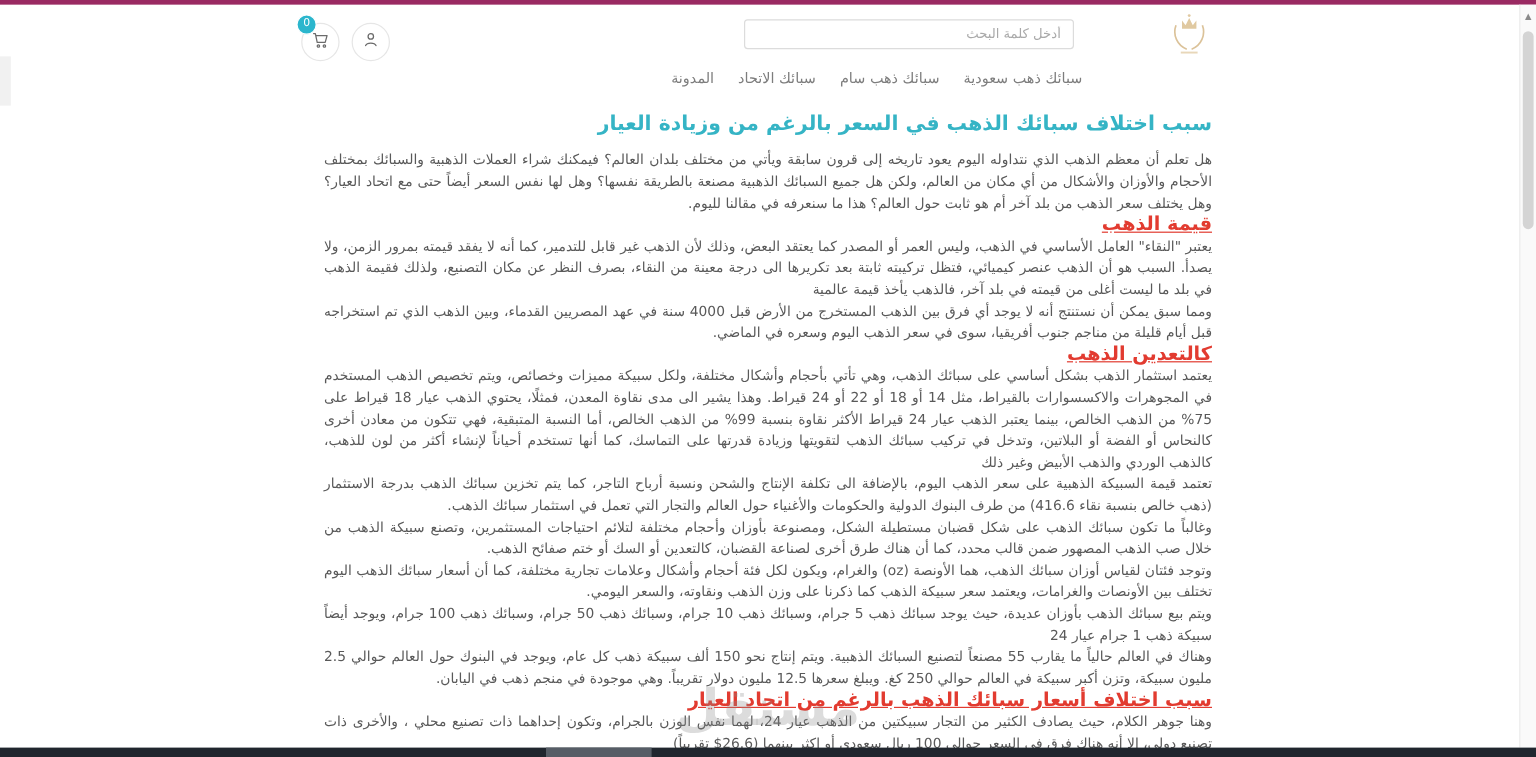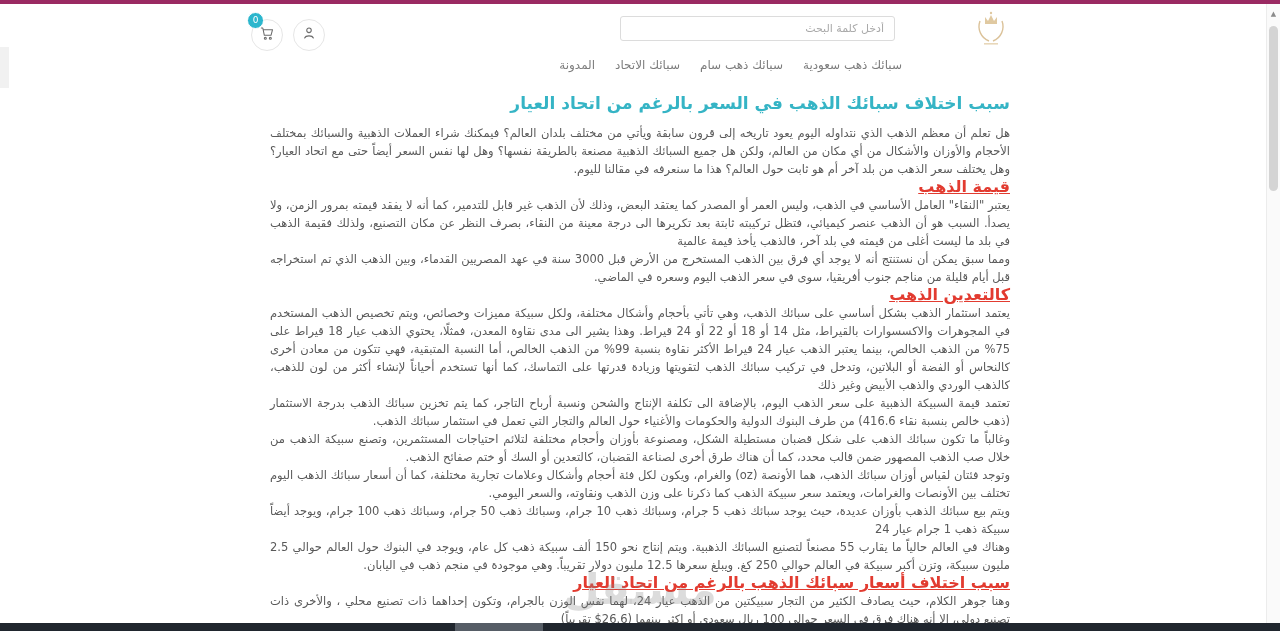--- a/index.html
+++ b/index.html
@@ -119,26 +119,26 @@
 <div class="edge-frag"></div>
 
 <nav class="nav">
   <span class="nav-item">سبائك ذهب سعودية</span>
   <span class="nav-item">سبائك ذهب سام</span>
   <span class="nav-item">سبائك الاتحاد</span>
   <span class="nav-item">المدونة</span>
 </nav>
 
 <article class="article" dir="rtl">
-  <h1 class="title">سبب اختلاف سبائك الذهب في السعر بالرغم من اتحاد العيار</h1>
+  <h1 class="title">سبب اختلاف سبائك الذهب في السعر بالرغم من وزيادة العيار</h1>
 
   <p class="p">هل تعلم أن معظم الذهب الذي نتداوله اليوم يعود تاريخه إلى قرون سابقة ويأتي من مختلف بلدان العالم؟ فيمكنك شراء العملات الذهبية والسبائك بمختلف الأحجام والأوزان والأشكال من أي مكان من العالم، ولكن هل جميع السبائك الذهبية مصنعة بالطريقة نفسها؟ وهل لها نفس السعر أيضاً حتى مع اتحاد العيار؟ وهل يختلف سعر الذهب من بلد آخر أم هو ثابت حول العالم؟ هذا ما سنعرفه في مقالنا لليوم.</p>
   <h2 class="h-red">قيمة الذهب</h2>
   <p class="p">يعتبر "النقاء" العامل الأساسي في الذهب، وليس العمر أو المصدر كما يعتقد البعض، وذلك لأن الذهب غير قابل للتدمير، كما أنه لا يفقد قيمته بمرور الزمن، ولا يصدأ. السبب هو أن الذهب عنصر كيميائي، فتظل تركيبته ثابتة بعد تكريرها الى درجة معينة من النقاء، بصرف النظر عن مكان التصنيع، ولذلك فقيمة الذهب في بلد ما ليست أغلى من قيمته في بلد آخر، فالذهب يأخذ قيمة عالمية</p>
-  <p class="p">ومما سبق يمكن أن نستنتج أنه لا يوجد أي فرق بين الذهب المستخرج من الأرض قبل 3000 سنة في عهد المصريين القدماء، وبين الذهب الذي تم استخراجه قبل أيام قليلة من مناجم جنوب أفريقيا، سوى في سعر الذهب اليوم وسعره في الماضي.</p>
+  <p class="p">ومما سبق يمكن أن نستنتج أنه لا يوجد أي فرق بين الذهب المستخرج من الأرض قبل 4000 سنة في عهد المصريين القدماء، وبين الذهب الذي تم استخراجه قبل أيام قليلة من مناجم جنوب أفريقيا، سوى في سعر الذهب اليوم وسعره في الماضي.</p>
   <h2 class="h-red">كالتعدين الذهب</h2>
   <p class="p">يعتمد استثمار الذهب بشكل أساسي على سبائك الذهب، وهي تأتي بأحجام وأشكال مختلفة، ولكل سبيكة مميزات وخصائص، ويتم تخصيص الذهب المستخدم في المجوهرات والاكسسوارات بالقيراط، مثل 14 أو 18 أو 22 أو 24 قيراط. وهذا يشير الى مدى نقاوة المعدن، فمثلًا، يحتوي الذهب عيار 18 قيراط على 75% من الذهب الخالص، بينما يعتبر الذهب عيار 24 قيراط الأكثر نقاوة بنسبة 99% من الذهب الخالص، أما النسبة المتبقية، فهي تتكون من معادن أخرى كالنحاس أو الفضة أو البلاتين، وتدخل في تركيب سبائك الذهب لتقويتها وزيادة قدرتها على التماسك، كما أنها تستخدم أحياناً لإنشاء أكثر من لون للذهب، كالذهب الوردي والذهب الأبيض وغير ذلك</p>
   <p class="p">تعتمد قيمة السبيكة الذهبية على سعر الذهب اليوم، بالإضافة الى تكلفة الإنتاج والشحن ونسبة أرباح التاجر، كما يتم تخزين سبائك الذهب بدرجة الاستثمار (ذهب خالص بنسبة نقاء 416.6) من طرف البنوك الدولية والحكومات والأغنياء حول العالم والتجار التي تعمل في استثمار سبائك الذهب.</p>
   <p class="p">وغالباً ما تكون سبائك الذهب على شكل قضبان مستطيلة الشكل، ومصنوعة بأوزان وأحجام مختلفة لتلائم احتياجات المستثمرين، وتصنع سبيكة الذهب من خلال صب الذهب المصهور ضمن قالب محدد، كما أن هناك طرق أخرى لصناعة القضبان، كالتعدين أو السك أو ختم صفائح الذهب.</p>
   <p class="p">وتوجد فئتان لقياس أوزان سبائك الذهب، هما الأونصة (oz) والغرام، ويكون لكل فئة أحجام وأشكال وعلامات تجارية مختلفة، كما أن أسعار سبائك الذهب اليوم تختلف بين الأونصات والغرامات، ويعتمد سعر سبيكة الذهب كما ذكرنا على وزن الذهب ونقاوته، والسعر اليومي.</p>
   <p class="p">ويتم بيع سبائك الذهب بأوزان عديدة، حيث يوجد سبائك ذهب 5 جرام، وسبائك ذهب 10 جرام، وسبائك ذهب 50 جرام، وسبائك ذهب 100 جرام، ويوجد أيضاً سبيكة ذهب 1 جرام عيار 24</p>
   <p class="p">وهناك في العالم حالياً ما يقارب 55 مصنعاً لتصنيع السبائك الذهبية. ويتم إنتاج نحو 150 ألف سبيكة ذهب كل عام، ويوجد في البنوك حول العالم حوالي 2.5 مليون سبيكة، وتزن أكبر سبيكة في العالم حوالي 250 كغ. ويبلغ سعرها 12.5 مليون دولار تقريباً. وهي موجودة في منجم ذهب في اليابان.</p>
   <h2 class="h-red">سبب اختلاف أسعار سبائك الذهب بالرغم من اتحاد العيار</h2>
   <p class="p">وهنا جوهر الكلام، حيث يصادف الكثير من التجار سبيكتين من الذهب عيار 24، لهما نفس الوزن بالجرام، وتكون إحداهما ذات تصنيع محلي ، والأخرى ذات تصنيع دولي، إلا أنه هناك فرق في السعر حوالي 100 ريال سعودي أو اكثر بينهما (26.6$ تقريباً)</p>
 

